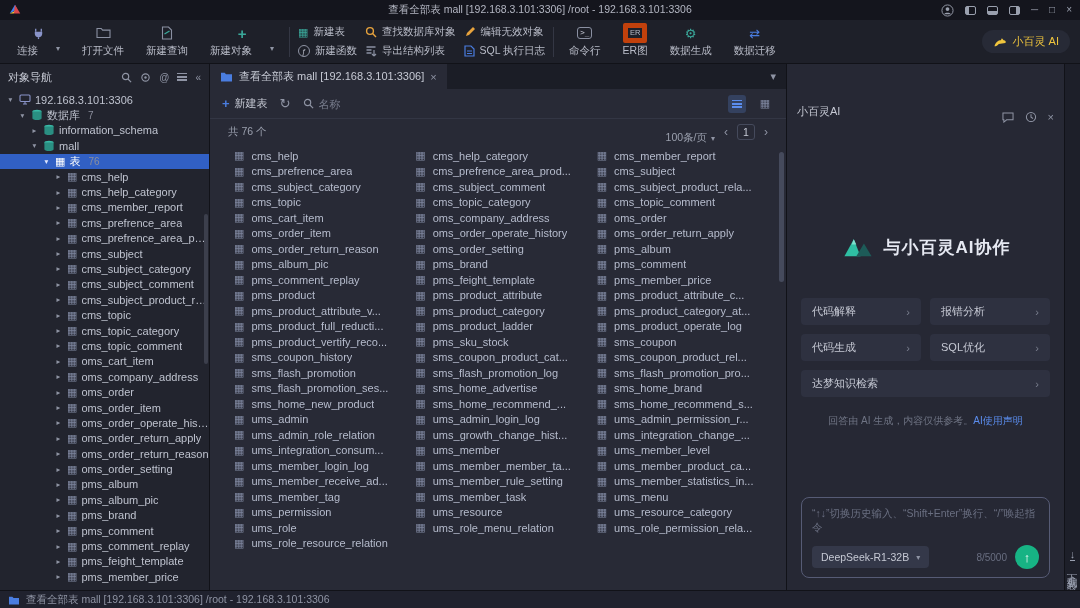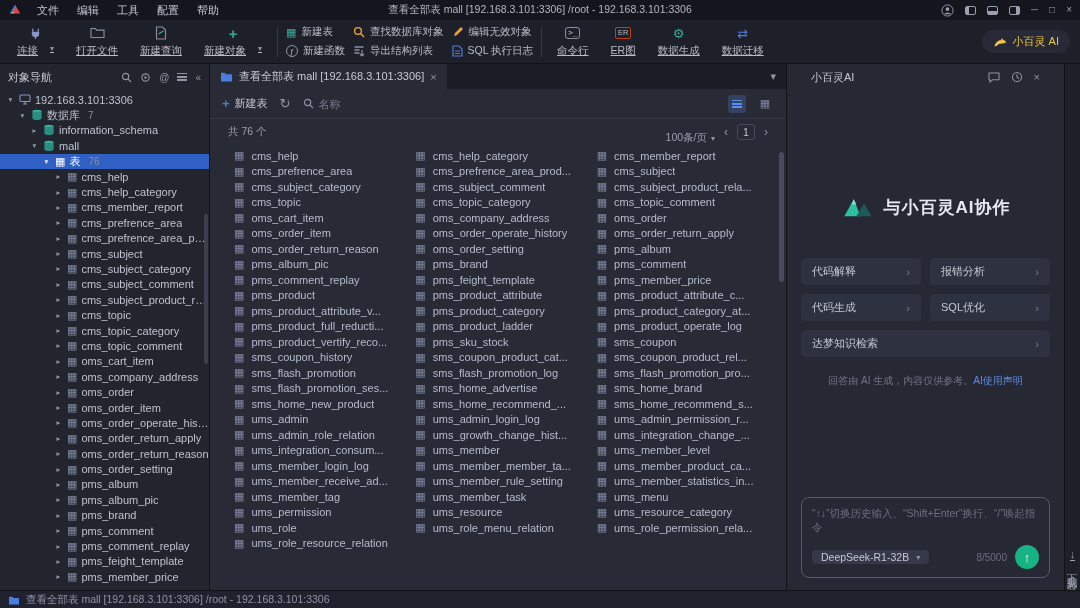--- a/index.html
+++ b/index.html
@@ -19,31 +19,31 @@
   .win-ic { font-size:10px; line-height:20px; }
   .panel-ic { width:11px; height:9px; border:1px solid #9aa0ae; border-radius:2px; position:relative; display:inline-block; }
   .panel-ic::before { content:""; position:absolute; left:0; top:0; bottom:0; width:3px; background:#9aa0ae; }
   .panel-ic.b::before { left:0; right:0; top:auto; bottom:0; height:3px; width:auto; }
   .panel-ic.r::before { left:auto; right:0; width:3px; }
 
   
   .toolbar { flex:0 0 44px; background:#1e2029; border-bottom:1px solid #111218; display:flex; align-items:center; padding:0 10px; gap:8px; }
   .tbtn-v { display:flex; flex-direction:column; align-items:center; justify-content:center; gap:3px; padding:2px 7px; color:#b9bcc8; font-size:10.5px; }
   .tbtn-v .ic { height:15px; display:flex; align-items:center; justify-content:center; }
-  .lblrow { display:flex; align-items:flex-start; gap:12px; white-space:nowrap;text-decoration:underline; }
+  .lblrow { display:flex; align-items:flex-start; gap:18px; white-space:nowrap; }
   .dd { font-size:8px; color:#8f94a4; }
   .tsep { width:1px; height:30px; background:#343744; }
   .tstack { display:flex; flex-direction:column; gap:4px; justify-content:center; }
   .tsmall { display:flex; align-items:center; gap:5px; font-size:10.5px; color:#b9bcc8; height:15px; white-space:nowrap; }
   .plus-glyph { color:#3aa89a; font-size:15px; font-weight:bold; line-height:13px; }
   .grid-glyph { color:#7f87a0; font-size:11px; line-height:1; }
   .grid-glyph.teal { color:#3aa89a; }
   .fx-circ { width:12px; height:12px; border:1px solid #8f94a4; border-radius:50%; font-size:8px; display:flex; align-items:center; justify-content:center; color:#b9bcc8; }
   .term-box { border:1px solid #8a90a2; border-radius:3px; font-size:7.5px; padding:1px 2px; color:#b9bcc8; font-family:"DejaVu Sans Mono",monospace; line-height:1; }
-  .er-box { border:1px solid #c2410c; border-radius:2px; font-size:7.5px; padding:1px 2px; color:#b9bcc8; line-height:1; }
+  .er-box { border:5px solid #c2410c; border-radius:2px; font-size:7.5px; padding:1px 2px; color:#b9bcc8; line-height:1; }
   .gear-teal { color:#3aa89a; font-size:13px; line-height:1; }
   .swap-blue { color:#4a7de0; font-size:13px; line-height:1; }
   .ai-pill { margin-left:auto; display:flex; align-items:center; gap:6px; background:#272a36; border-radius:12px; padding:4px 11px; color:#f0c53d; font-size:11px; white-space:nowrap; }
 
   
   .workspace { flex:1; display:flex; min-height:0; }
 
   
   .sidebar { width:210px; background:#22242e; border-right:1px solid #111218; display:flex; flex-direction:column; position:relative; }
   .sb-head { height:26px; display:flex; align-items:center; padding:0 8px; gap:8px; color:#c6c9d4; flex:0 0 26px; }
@@ -84,37 +84,37 @@
   .pnav { color:#8f94a4; font-size:12px; }
   .page-box { min-width:18px; height:16px; border:1px solid #454a5c; border-radius:3px; display:flex; align-items:center; justify-content:center; color:#c6c9d4; padding:0 4px; font-size:10.5px; }
   .tables-grid { flex:1; display:flex; padding:3px 20px 0 24px; gap:12px; min-height:0; overflow:hidden; }
   .gcol { flex:1; min-width:0; }
   .gitem { display:flex; align-items:center; gap:7px; height:15.5px; color:#b6bccd; overflow:hidden; }
   .gname { overflow:hidden; white-space:nowrap; text-overflow:ellipsis; }
   .main-scroll { position:absolute; right:2px; top:88px; width:5px; height:130px; background:#454a5c; border-radius:3px; }
 
   
   .ai-panel { width:278px; background:#262834; border-left:1px solid #111218; display:flex; flex-direction:column; }
-  .ai-head { flex:0 0 26px; display:flex; align-items:center; padding:0 24px; gap:11px; }
+  .ai-head { flex:0 0 26px; display:flex; padding:0 10px; gap:11px;margin-top:40px; }
   .ai-title { font-size:11px; color:#c6c9d4; margin-right:auto; }
   .ai-hic { color:#8f94a4; display:flex; align-items:center; font-size:11px; }
   .ai-body { flex:1; display:flex; flex-direction:column; padding:0 14px; min-height:0; }
   .ai-hero { display:flex; align-items:center; justify-content:center; gap:9px; margin-top:104px; }
   .ai-hero-text { font-size:17px; font-weight:bold; color:#e6e9f2; letter-spacing:1px; }
   .ai-actions { display:grid; grid-template-columns:1fr 1fr; gap:9px; margin-top:38px; }
   .ai-action { height:27px; background:#2e3140; border-radius:4px; display:flex; align-items:center; padding:0 11px; font-size:11px; color:#c6c9d4; }
   .ai-action .chev { margin-left:auto; color:#7a7f8e; }
   .ai-action-full { margin-top:9px; }
   .ai-note { margin-top:17px; text-align:center; font-size:10px; color:#6f7484; white-space:nowrap; }
   .ai-note .lnk { color:#5b8dee; }
   .ai-input-wrap { margin:0 0 12px; margin-top:auto; border:1px solid #565b75; border-radius:8px; padding:9px 10px 8px; display:flex; flex-direction:column; background:#262834; }
   .ai-textarea { background:transparent; border:none; outline:none; resize:none; color:#c6c9d4; font-size:10.5px; height:32px; font-family:inherit; }
   .ai-textarea::placeholder { color:#696e80; }
   .ai-input-bottom { display:flex; align-items:center; gap:8px; margin-top:6px; }
-  .model-pill { background:#343849; border-radius:4px; height:14px; display:flex; align-items:center; gap:7px; padding:0 9px; font-size:10.5px; color:#c6c9d4; white-space:nowrap; }
+  .model-pill { background:#343849; border-radius:4px; height:22px; display:flex; align-items:center; gap:7px; padding:0 9px; font-size:10.5px; color:#c6c9d4; white-space:nowrap; }
   .counter { margin-left:auto; font-size:10px; color:#696e80; }
   .send-btn { width:24px; height:24px; border-radius:50%; background:#17b384; color:#fff; display:flex; align-items:center; justify-content:center; font-size:13px; flex:0 0 24px; }
 
   
   .right-strip { width:16px; background:#1d1f29; border-left:1px solid #111218; display:flex; flex-direction:column; align-items:center; justify-content:flex-end; padding-bottom:16px; gap:5px; }
   .dl-icon { color:#9aa0b0; font-size:11px; border-bottom:1px solid #9aa0b0; line-height:1.1; }
   .vert-text { writing-mode:vertical-rl; font-size:10.5px; color:#9aa0b0; letter-spacing:2px; }
 
   
   .statusbar { flex:0 0 18px; background:#20222e; border-top:1px solid #111218; display:flex; align-items:center; gap:6px; padding:0 8px; font-size:10.5px; color:#8f94a4; white-space:nowrap; }
@@ -125,28 +125,20 @@
 <div class="app" data-interactable="false">
 
   <div class="titlebar" data-interactable="false">
     <span class="logo" data-interactable="false">
       <svg width="14" height="14" viewBox="0 0 16 16">
           <path d="M2 12 L8 2 L10.5 7 Z" fill="#3b82f6"></path>
           <path d="M8 2 L14 12 L6.5 12 Z" fill="#d9484b"></path>
           <path d="M2 12 L7.5 9.5 L6.5 12 Z" fill="#f0c53d"></path>
         </svg>
     </span>
-    <div class="menus" data-interactable="false">
-
-    <span class="menu-item" data-interactable="true">文件</span>
-        <span class="menu-item" data-interactable="true">编辑</span>
-        <span class="menu-item" data-interactable="true">工具</span>
-        <span class="menu-item" data-interactable="true">配置</span>
-        <span class="menu-item" data-interactable="true">帮助</span>
-      </div>
     <div class="tb-title" data-interactable="false">查看全部表 mall [192.168.3.101:3306] /root - 192.168.3.101:3306</div>
     <div class="tb-right" data-interactable="false">
       <span data-interactable="true">
         <svg width="13" height="13" viewBox="0 0 14 14">
             <circle cx="7" cy="7" r="6" fill="none" stroke="#9aa0ae"></circle>
             <circle cx="7" cy="5.5" r="2" fill="#9aa0ae"></circle>
             <path d="M3.5 11 c.8-2 6.2-2 7 0" fill="#9aa0ae"></path>
           </svg>
       </span>
       <span class="panel-ic" data-interactable="true"></span>

